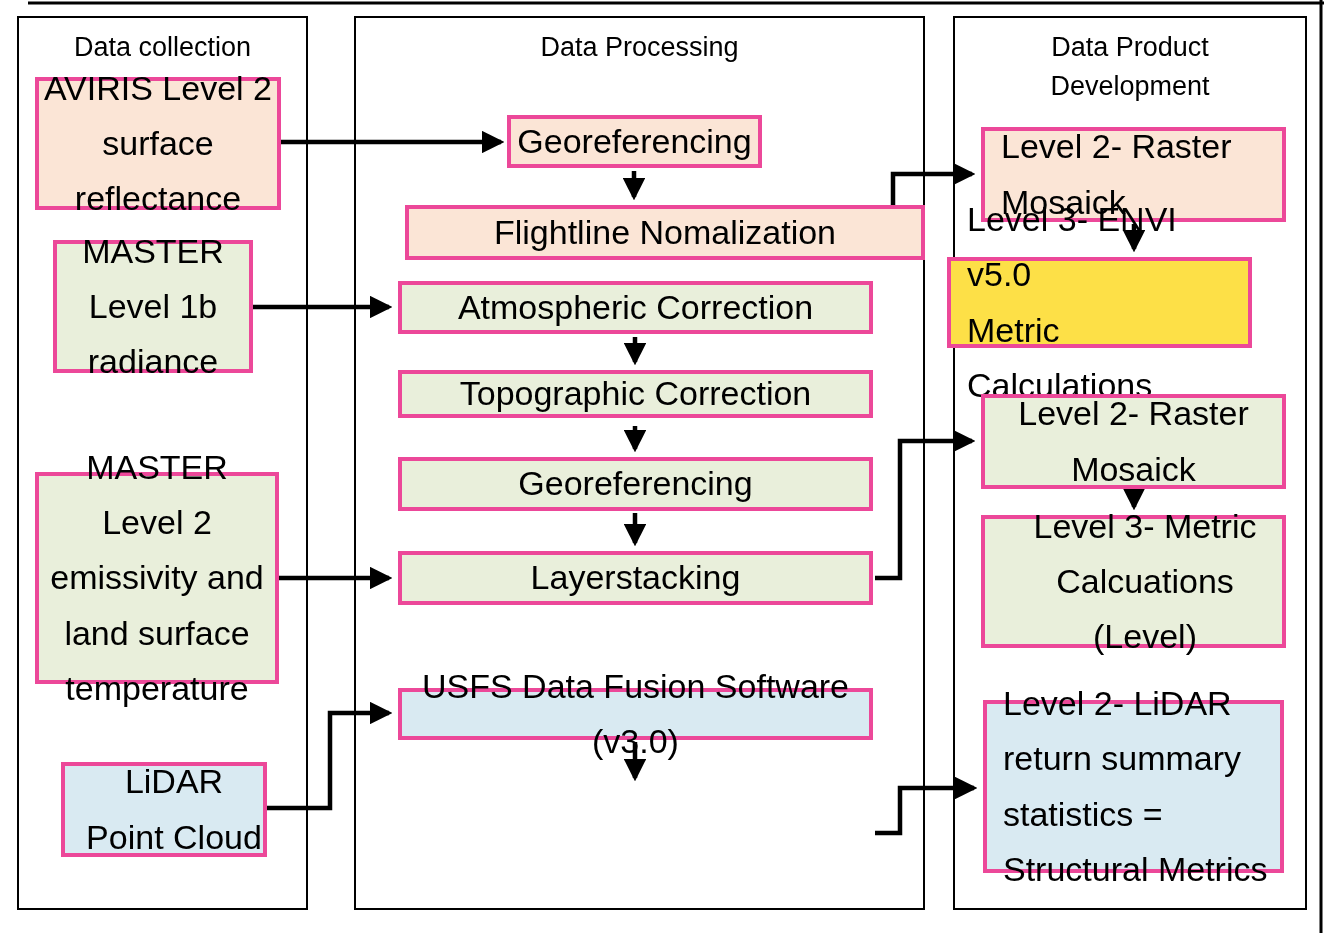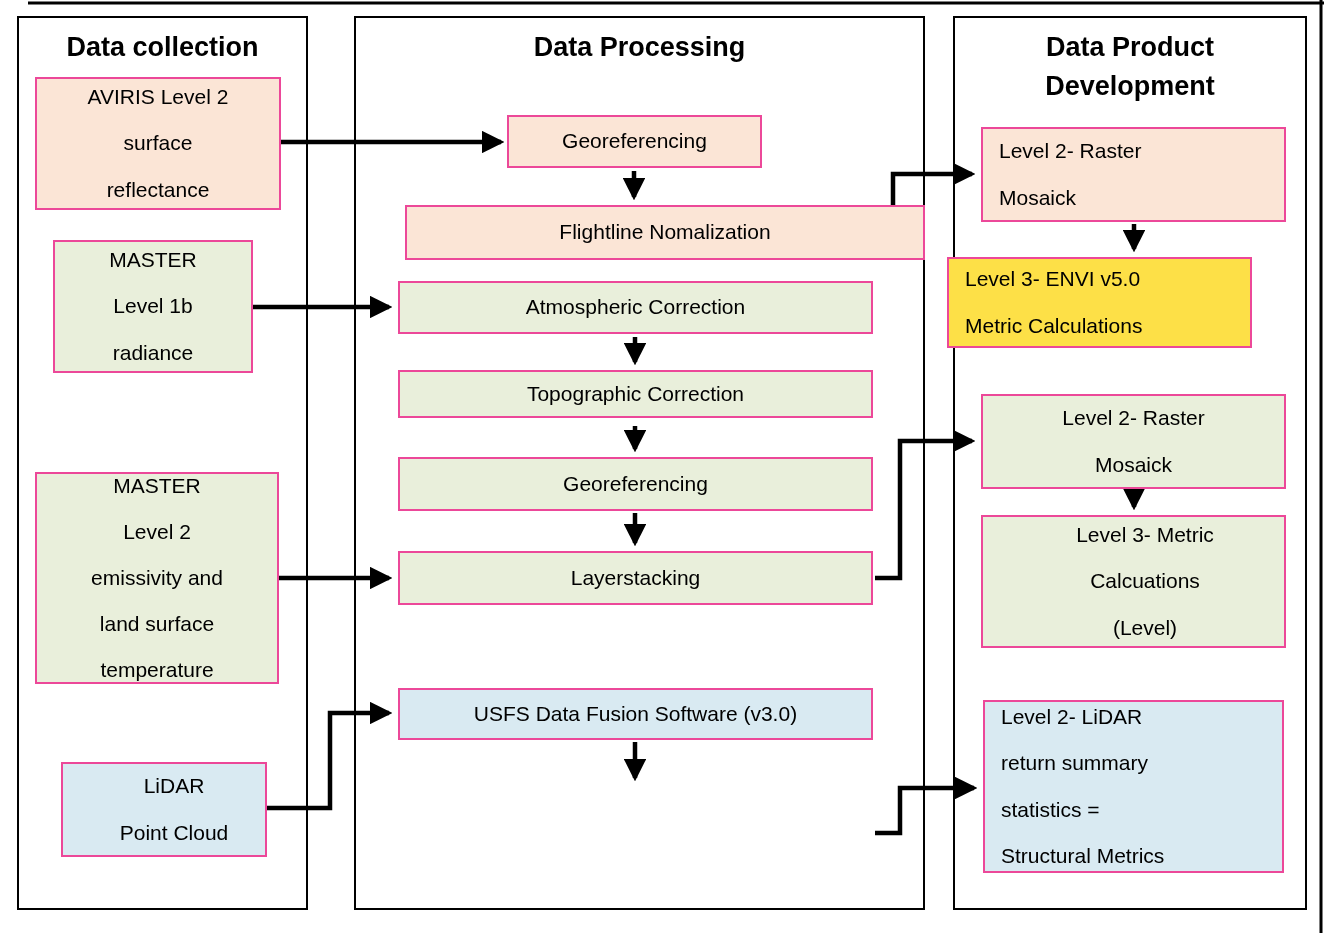--- a/index.html
+++ b/index.html
@@ -18,34 +18,33 @@
     box-sizing:border-box;
   }
   .col-title{
     position:absolute;
     width:100%;
     top:10px;
     text-align:center;
     font-size:27px;
     line-height:1.45;
   }
-  .col-title span{display:block;font-weight:bold;}
+  .col-title span{display:block;}
   .node{
     position:absolute;
     box-sizing:border-box;
-    border:2px solid #ec4899;
+    border:4px solid #ec4899;
     display:flex;
     flex-direction:column;
     justify-content:center;
     align-items:center;
     text-align:center;
-    font-size:21px;
+    font-size:34px;
     line-height:1.62;
     z-index:3;
-    gap:12px;
   }
   .node span{display:block;}
   .node.left-align{
     align-items:flex-start;
     text-align:left;
     padding-left:16px;
     padding-right:6px;
   }
   #arrow-layer{
     position:absolute;

